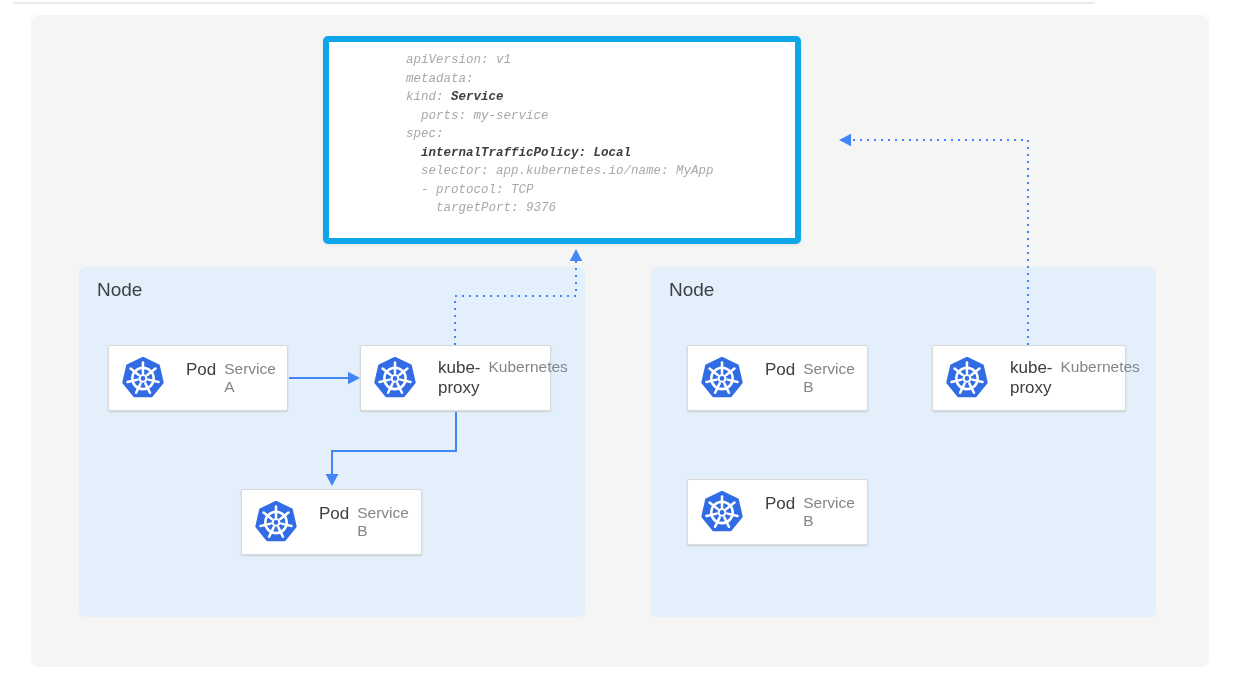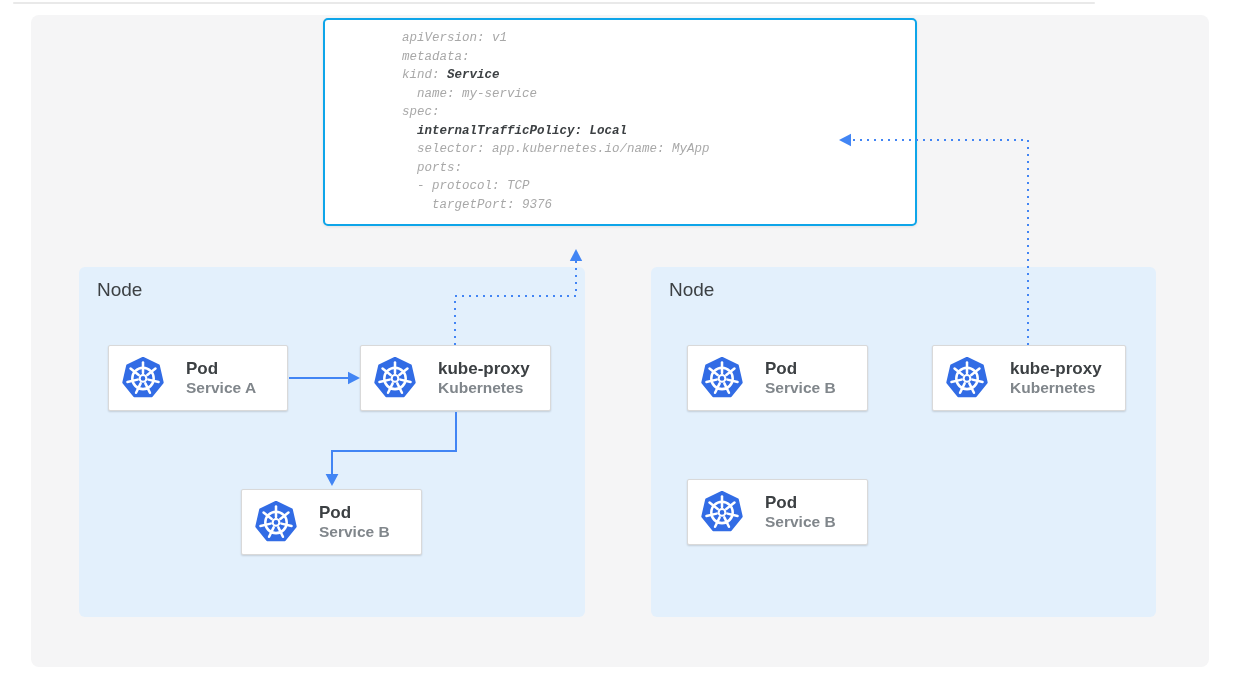--- a/index.html
+++ b/index.html
@@ -16,42 +16,42 @@
   body{background:#ffffff;font-family:"Liberation Sans",sans-serif;}
   .stage{position:relative;width:1233px;height:683px;background:#fff;overflow:hidden;}
 
   .top-divider{position:absolute;left:13px;top:2px;width:1082px;height:2px;
     background:#e9e9e9;border-radius:2px;}
 
   .canvas{position:absolute;left:31px;top:15px;width:1178px;height:652px;
     background:var(--canvas-bg);border-radius:8px;}
 
   
-  .yaml-card{position:absolute;left:292px;top:3px;width:594px;height:208px;
-    background:#fff;border:2px solid #0ea5e9;border-radius:5px;
+  .yaml-card{position:absolute;left:292px;top:21px;width:478px;height:208px;
+    background:#fff;border:6px solid #0ea5e9;border-radius:5px;
     box-shadow:0 1px 3px rgba(0,0,0,.08);
     padding:9px 10px 0 77px;z-index:3;}
   .yline{font-family:"Liberation Mono",monospace;font-style:italic;
     font-size:12.5px;line-height:18.5px;white-space:pre;color:var(--yaml-dim);}
   .yline .b{color:var(--yaml-bold);font-weight:700;}
 
   
   .node{position:absolute;width:506px;height:350px;background:var(--node-bg);
     border-radius:6px;z-index:1;}
   .node-left{left:48px;top:252px;}
   .node-right{left:620px;top:252px;width:505px;}
   .node-label{position:absolute;left:18px;top:12px;font-size:19px;
     color:var(--title-color);}
 
   
   .card{position:absolute;height:66px;background:#fff;border:1px solid #d9d9d9;
     border-radius:2px;box-shadow:0 1px 2px rgba(0,0,0,.14);
     display:flex;align-items:center;padding-left:13px;z-index:10;}
   .k8s-icon{width:42px;height:42px;flex:0 0 42px;margin-right:22px;}
-  .card-text{display:flex;flex-direction:column;gap:0;font-weight:bold;}
+  .card-text{display:flex;gap:8px;}
   .card-title{font-size:17px;line-height:20px;color:var(--title-color);}
   .card-sub{font-size:15.5px;line-height:18px;color:var(--subtitle-color);}
 
   
   .hept{fill:var(--k8s-blue);stroke:var(--k8s-blue);stroke-width:5;stroke-linejoin:round;}
   .wheel{stroke:#fff;fill:none;}
   .wheel circle{stroke-width:6;}
   .wheel circle.hub{stroke-width:5;}
   .wheel line{stroke-width:6;stroke-linecap:round;}
 
@@ -85,25 +85,24 @@
 
 <div class="stage">
   <div class="top-divider"></div>
 
   <div class="canvas">
 
     <div class="yaml-card">
       <div class="yline"><span class="dim">apiVersion: v1</span><span class="b"></span><span class="dim"></span><span class="b"></span></div>
       <div class="yline"><span class="dim">metadata:</span><span class="b"></span><span class="dim"></span><span class="b"></span></div>
       <div class="yline"><span class="dim">kind: </span><span class="b">Service</span><span class="dim"></span><span class="b"></span></div>
-      <div class="yline"><span class="dim">  name: my-service</span><span class="b"></span><span class="dim"></span><span class="b"></span></div>
+      <div class="yline"><span class="dim">  ports: my-service</span><span class="b"></span><span class="dim"></span><span class="b"></span></div>
       <div class="yline"><span class="dim">spec:</span><span class="b"></span><span class="dim"></span><span class="b"></span></div>
       <div class="yline"><span class="dim">  </span><span class="b">internalTrafficPolicy: Local</span><span class="dim"></span><span class="b"></span></div>
       <div class="yline"><span class="dim">  selector: app.kubernetes.io/name: MyApp</span><span class="b"></span><span class="dim"></span><span class="b"></span></div>
-      <div class="yline"><span class="dim">  ports:</span><span class="b"></span><span class="dim"></span><span class="b"></span></div>
       <div class="yline"><span class="dim">  - protocol: TCP</span><span class="b"></span><span class="dim"></span><span class="b"></span></div>
       <div class="yline"><span class="dim">    targetPort: 9376</span><span class="b"></span><span class="dim"></span><span class="b"></span></div>
     </div>
 
     <div class="node node-left">
       <div class="node-label">Node</div>
 
       <div class="card" style="left:29px;top:78px;width:180px">
         <svg class="k8s-icon" viewBox="0 0 100 100">
             <use href="#k8s-logo"></use>

